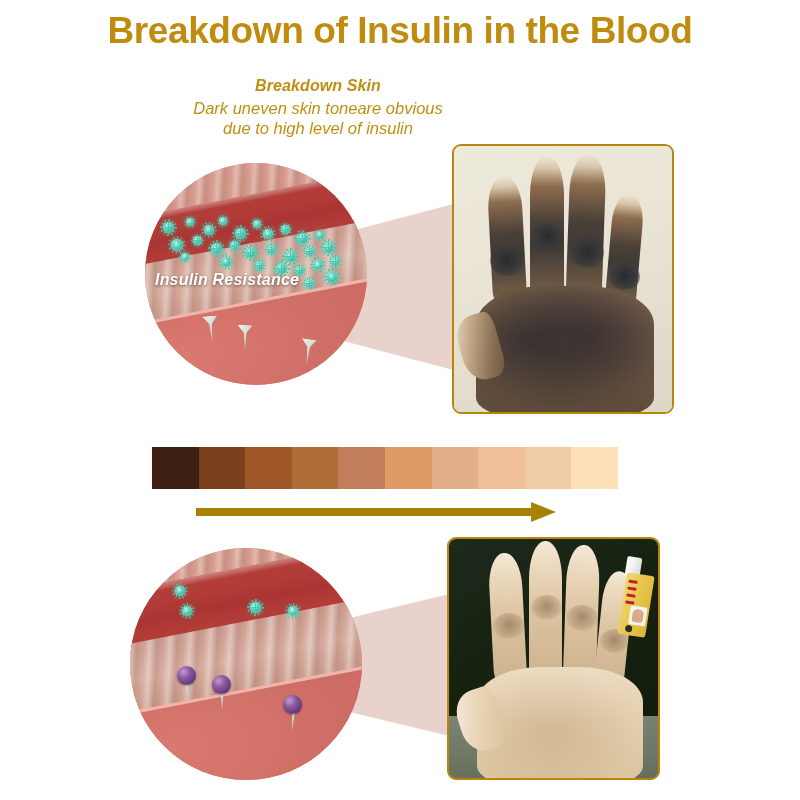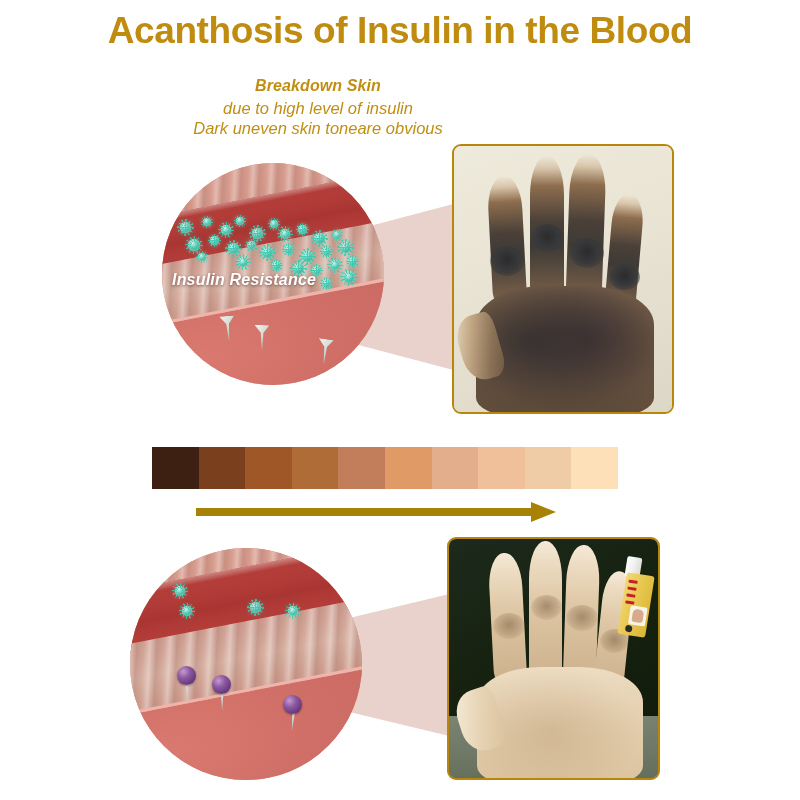--- a/index.html
+++ b/index.html
@@ -81,21 +81,21 @@
     height: 150px;
     clip-path: polygon(0% 24%, 100% 0%, 100% 100%, 0% 76%);
   }
 
   
   .circle {
     position: absolute;
     border-radius: 50%;
     overflow: hidden;
   }
-  .circle.top    { left: 162px; top: 163px; width: 222px; height: 222px; }
+  .circle.top    { left: 145px; top: 163px; width: 222px; height: 222px; }
   .circle.bottom { left: 130px; top: 548px; width: 232px; height: 232px; }
 
   
   .skin {
     position: absolute;
     inset: 0;
     background: #d98d82;
   }
   
   .layer-fiber-top {
@@ -340,26 +340,26 @@
     top: 502px;
     width: 360px;
     height: 20px;
   }
 </style>
 </head>
 <body>
 
 <div id="poster">
 
-  <div class="title">Acanthosis of Insulin in the Blood</div>
+  <div class="title">Breakdown of Insulin in the Blood</div>
 
   <div class="caption">
     <span class="head">Breakdown Skin</span>
+    <span class="sub">Dark uneven skin toneare obvious</span>
     <span class="sub">due to high level of insulin</span>
-    <span class="sub">Dark uneven skin toneare obvious</span>
   </div>
 
   <div class="wedge top"></div>
 
   <div class="circle top">
     <div class="skin">
       <div class="layer-fiber-top"></div>
       <div class="vessel"></div>
       <div class="layer-fiber-bot"></div>
       <div class="deep"></div>

